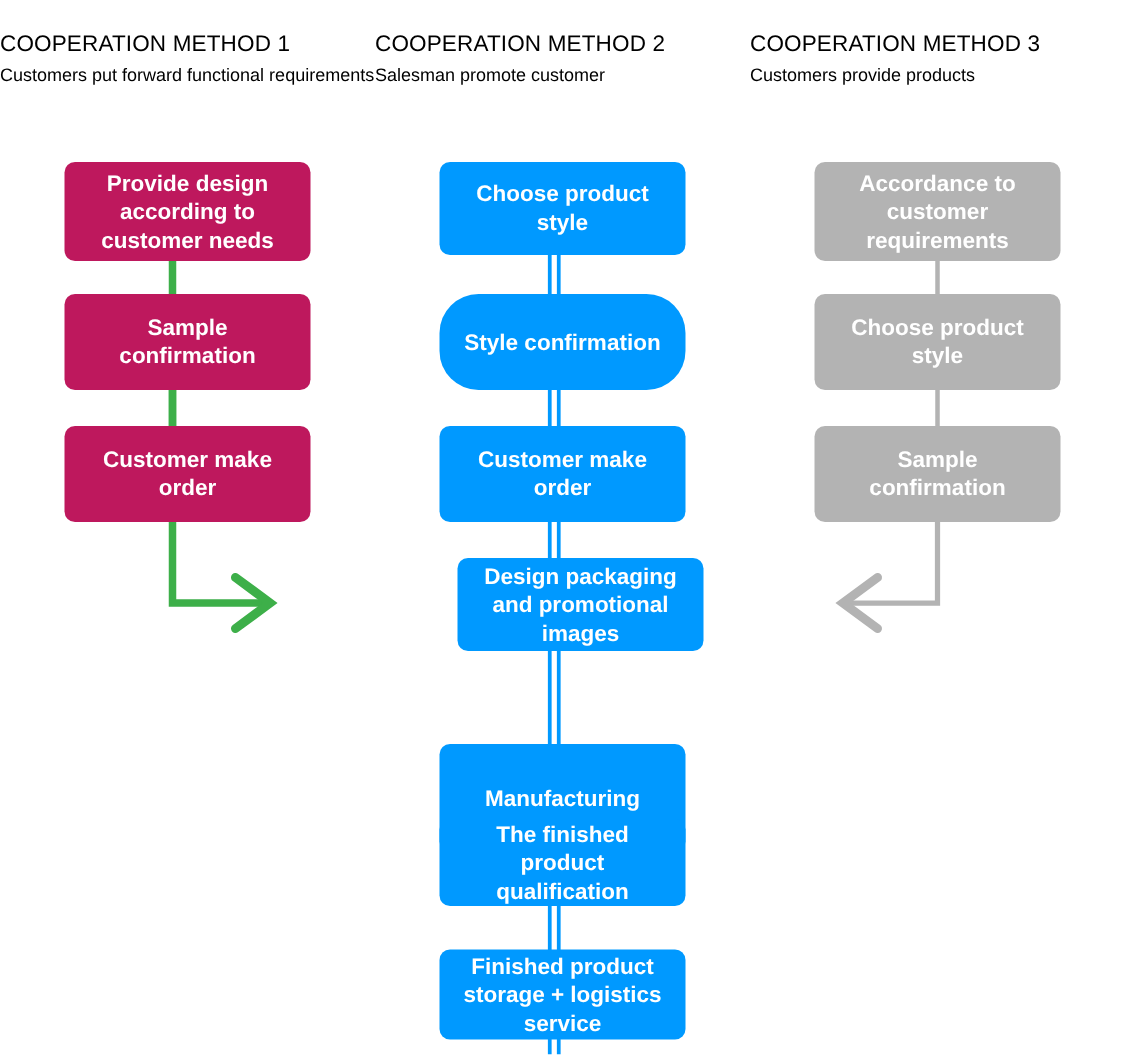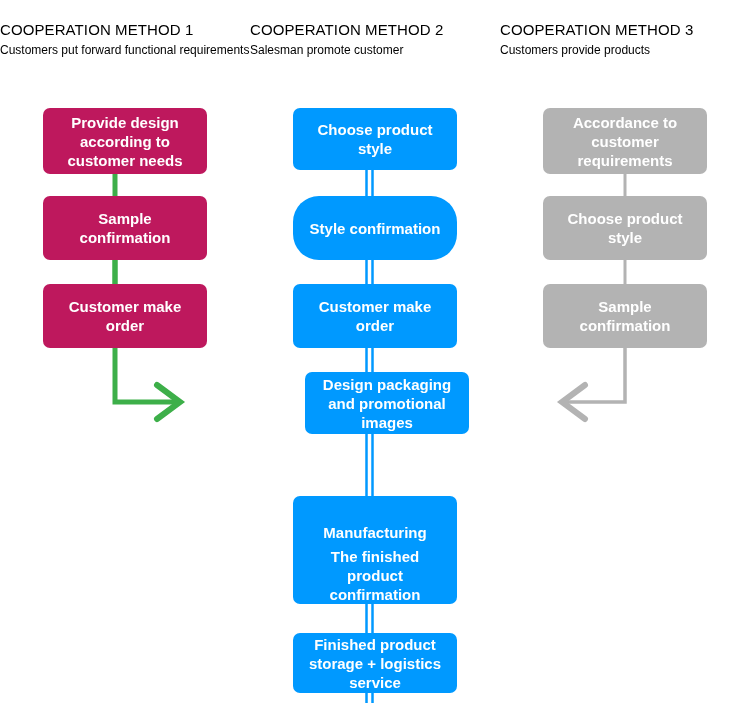--- a/index.html
+++ b/index.html
@@ -142,21 +142,21 @@
     <div class="node n-blue" style="top:284px;height:64px;">
       <span class="node-label">Customer make order</span>
     </div>
     <div class="node n-blue" style="top:372px;height:62px;margin-left:12px;">
       <span class="node-label">Design packaging and promotional images</span>
     </div>
     <div class="node n-blue" style="top:459px;height:72px;margin-top:37px;">
       <span class="node-label">Manufacturing</span>
     </div>
     <div class="node n-blue" style="top:546px;height:58px;">
-      <span class="node-label">The finished product confirmation</span>
+      <span class="node-label">The finished product qualification</span>
     </div>
     <div class="node n-blue" style="top:633px;height:60px;">
       <span class="node-label">Finished product storage + logistics service</span>
     </div>
   </div>
 
   <div class="column col-3">
 
     <div class="header">
       <span class="header-title">COOPERATION METHOD 3</span>

